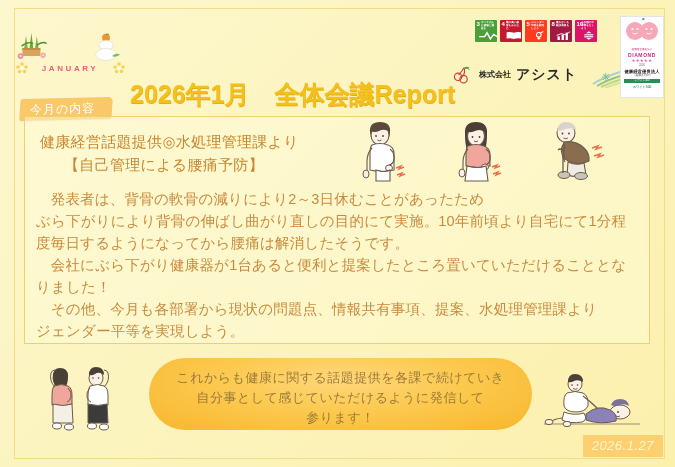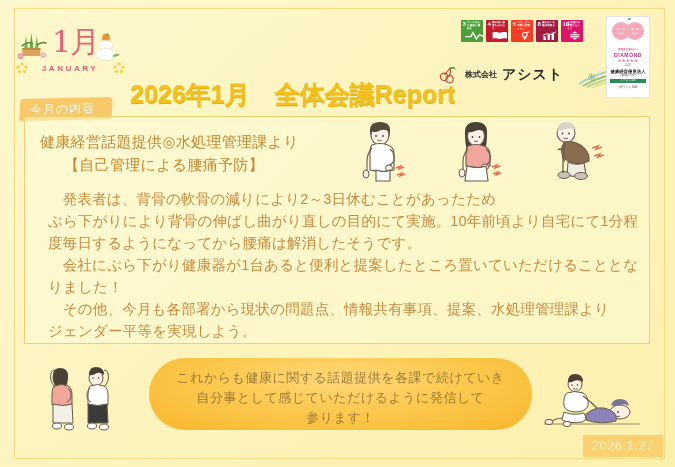--- a/index.html
+++ b/index.html
@@ -89,21 +89,21 @@
     color: #f3c01e;
     letter-spacing: 0px;
     white-space: nowrap;
     text-shadow: 0.5px 0.5px 0 #e8ad12;
     margin-top: 44px;
   }
 
   
   .logos {
     position: absolute;
-    right: 18px;
+    right: 4px;
     top: 14px;
     width: 220px;
     height: 86px;
   }
   .sdg-row {
     position: absolute;
     left: 24px;
     top: 6px;
     display: flex;
     gap: 3px;
@@ -297,21 +297,21 @@
     line-height: 23px;
     letter-spacing: 0.3px;
     white-space: nowrap;
   }
   .topic-heading .l2 {
     display: block;
     padding-left: 24px;
   }
   .body-text {
     position: absolute;
-    left: 48px;
+    left: 36px;
     top: 188px;
     width: 600px;
     font-size: 14.5px;
     color: #c98a3e;
     line-height: 22px;
     letter-spacing: 0.2px;
   }
   .body-text p {
     margin: 0;
   }
@@ -364,20 +364,21 @@
   .date-badge {
     position: absolute;
     right: 12px;
     bottom: 10px;
     background: #fcd071;
     color: #fdf6c8;
     font-size: 13px;
     padding: 3px 9px 4px 9px;
     letter-spacing: 0.5px;
     line-height: 15px;
+    font-style: italic;
   }
 </style>
 </head>
 <body>
 
 <div id="slide">
 
   <div class="outer-frame"></div>
 
   <div class="header">
@@ -389,21 +390,20 @@
         <path d="M20 20 L22 7 L24 20 Z" fill="#7ab648"></path>
         <path d="M5 18 q7 -6 13 -3" stroke="#4f8a2e" stroke-width="1.4" fill="none"></path>
         <path d="M22 17 q6 -5 11 -2" stroke="#4f8a2e" stroke-width="1.4" fill="none"></path>
         <rect x="6" y="20" width="20" height="9" rx="1.5" fill="#d9a45b"></rect>
         <rect x="6" y="20" width="20" height="2.2" fill="#c08d45"></rect>
         <circle cx="4" cy="29" r="3.2" fill="#f08fa4"></circle>
         <circle cx="4" cy="29" r="1.1" fill="#fff3b0"></circle>
         <circle cx="29" cy="28" r="3" fill="#f4a8b8"></circle>
         <circle cx="29" cy="28" r="1" fill="#fff3b0"></circle>
       </svg>
-      <div class="ml-text">1月</div>
       <svg class="ml-mochi" viewBox="0 0 34 32">
         <circle cx="17" cy="5" r="4.2" fill="#f0962e"></circle>
         <path d="M17 1.4 q2 -1.6 3.6 -0.4 q-1.6 1.4 -3.6 1.2z" fill="#5ba34a"></path>
         <ellipse cx="17" cy="13" rx="7.5" ry="5" fill="#ffffff" stroke="#e7dfcf" stroke-width="0.8"></ellipse>
         <ellipse cx="17" cy="23" rx="11" ry="6.5" fill="#ffffff" stroke="#e7dfcf" stroke-width="0.8"></ellipse>
         <path d="M24 24 q4 -3 8 -1 q-3 3 -8 2z" fill="#7cbf52"></path>
       </svg>
       <div class="ml-january">JANUARY</div>
       <svg class="ml-flower" style="left:2px;top:38px;" viewBox="0 0 12 12">
         <g fill="#f8d24a">

